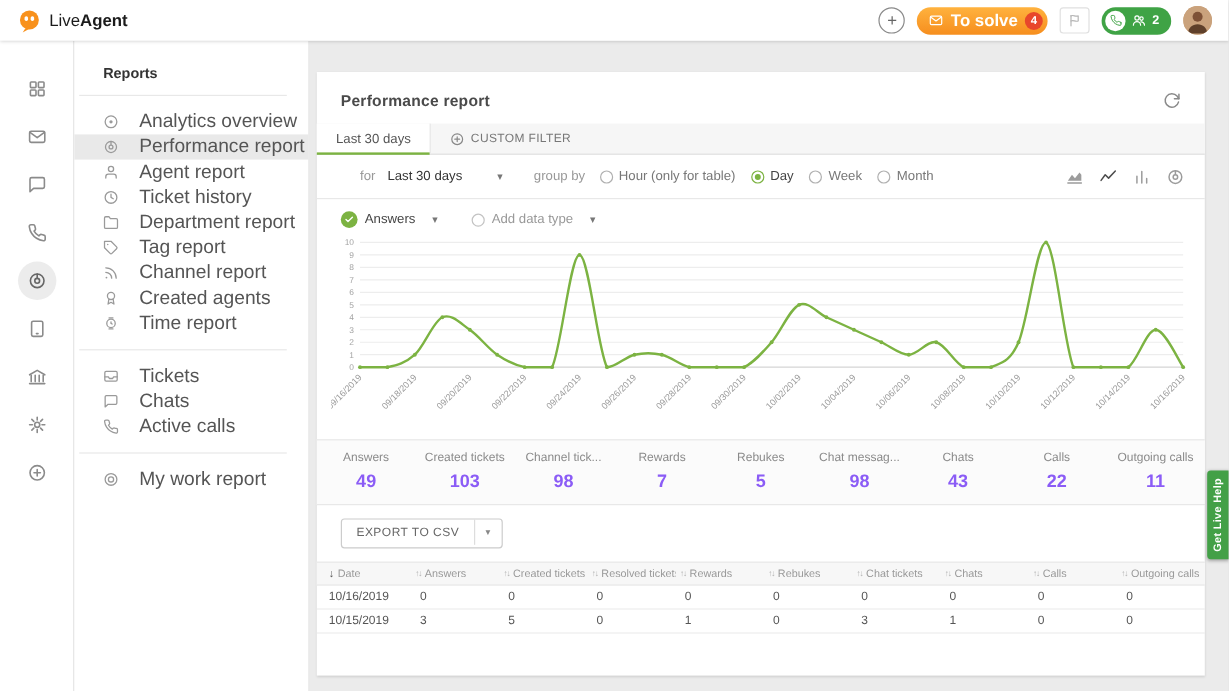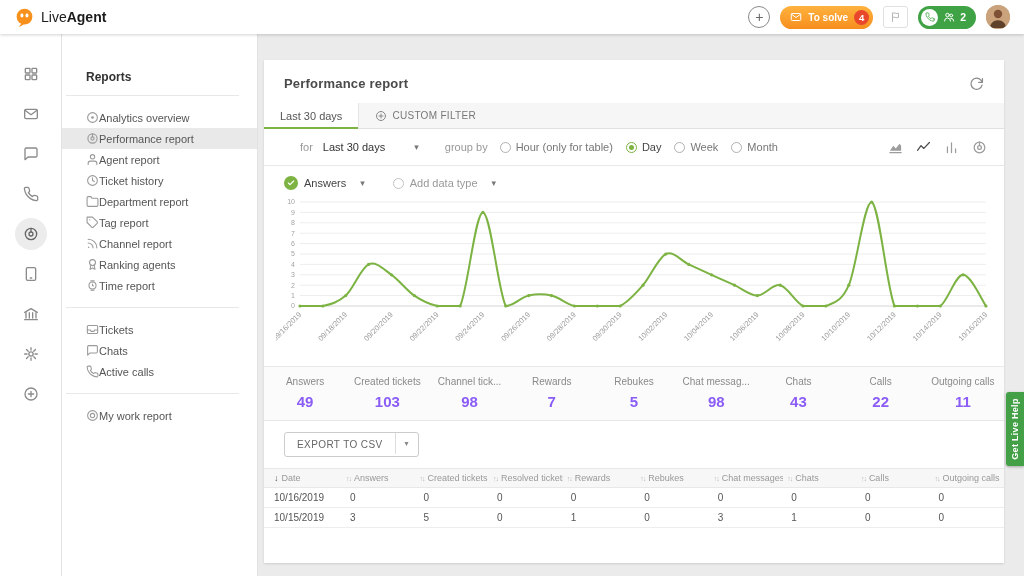--- a/index.html
+++ b/index.html
@@ -14,43 +14,43 @@
   .top{position:absolute;top:0;left:0;right:0;height:34px;background:#fff;display:flex;align-items:center;padding:0 14px;box-shadow:0 1px 3px rgba(0,0,0,.18);z-index:30;}
   .brand{display:flex;align-items:center;gap:6px;cursor:pointer;}
   .logo-mark{width:21px;height:21px;}
   .logo-mark svg{width:100%;height:100%;display:block;}
   .brand-text{font-size:14px;color:#1b1b1b;}
   .brand-text b{font-weight:bold;}
   .top-actions{margin-left:auto;display:flex;align-items:center;gap:10px;}
   .circle-add{width:22px;height:22px;border-radius:50%;border:1px solid #8a8a8a;background:#fff;color:#666;font-size:14px;line-height:19px;text-align:center;padding:0;cursor:pointer;}
   .to-solve{display:flex;align-items:center;gap:6px;background:linear-gradient(180deg,#ffb23e,#f68e1e);border-radius:12px;height:23px;padding:0 4px 0 10px;color:#fff;cursor:pointer;}
   .to-solve .icon{width:12px;height:12px;color:#fff;}
-  .ts-label{font-size:10px;font-weight:bold;}
+  .ts-label{font-size:14px;font-weight:bold;}
   .ts-badge{min-width:15px;height:15px;border-radius:8px;background:#e8472b;color:#fff;font-size:9.5px;font-weight:bold;display:flex;align-items:center;justify-content:center;padding:0 3px;}
   .flag-btn{width:25px;height:22px;border:1px solid #e0e0e0;border-radius:3px;background:#fff;color:#b5b5b5;display:flex;align-items:center;justify-content:center;padding:0;cursor:pointer;}
   .flag-btn .icon{width:12px;height:12px;}
   .call-pill{display:flex;align-items:center;gap:5px;background:#3fa345;border-radius:12px;height:23px;padding:0 10px 0 3px;color:#fff;cursor:pointer;}
   .call-pill .pc{width:17px;height:17px;border-radius:50%;background:#fff;color:#3fa345;display:flex;align-items:center;justify-content:center;}
   .call-pill .pc .icon{width:10px;height:10px;}
   .call-pill .ppl{width:12px;height:12px;color:#fff;}
   .call-pill .cnt{font-size:10.5px;font-weight:bold;}
   .avatar{width:24px;height:24px;border-radius:50%;overflow:hidden;background:#caa27c;cursor:pointer;}
   .avatar svg{width:100%;height:100%;display:block;}
 
   
   .rail{position:absolute;top:34px;left:0;bottom:0;width:62px;background:#fff;border-right:1px solid #e2e2e2;display:flex;flex-direction:column;align-items:center;padding-top:24px;gap:8px;}
   .rail-item{width:32px;height:32px;display:flex;align-items:center;justify-content:center;color:#8b8b8b;cursor:pointer;border-radius:50%;}
   .rail-item.active{background:#ececec;color:#666;}
   .rail-item .icon{width:16px;height:16px;}
 
   
-  .sidebar{position:absolute;top:34px;left:62px;bottom:0;width:196px;background:#fff;border-right:1px solid #e2e2e2;padding-top:36px;}
+  .sidebar{position:absolute;top:34px;left:62px;bottom:0;width:196px;background:#fff;border-right:1px solid #e2e2e2;padding-top:20px;}
   .sidebar h2{margin:0 0 0 24px;font-size:12px;color:#333;font-weight:bold;}
   .sep{height:1px;background:#e8e8e8;margin:11px 18px 11px 4px;}
-  .side-item{display:flex;align-items:center;gap:0;height:21px;padding-left:24px;font-size:11px;color:#555;cursor:pointer;white-space:nowrap;}
+  .side-item{display:flex;align-items:center;gap:17px;height:21px;padding-left:24px;font-size:16px;color:#555;cursor:pointer;white-space:nowrap;}
   .side-item .icon{width:13px;height:13px;color:#9a9a9a;}
   .side-item.active{background:#e9e9e9;}
 
   
   .main{position:absolute;top:34px;left:258px;right:0;bottom:0;background:#ebebeb;}
   .card{position:absolute;top:26px;left:6px;width:740px;height:503px;background:#fff;box-shadow:0 1px 2px rgba(0,0,0,.12);}
   .card-head{display:flex;align-items:center;padding:16px 20px 12px;}
   .card-head h1{font-size:13px;color:#4a4a4a;font-weight:bold;margin:0;letter-spacing:.2px;}
   .refresh{margin-left:auto;color:#8a8a8a;background:none;border:none;padding:0;cursor:pointer;width:15px;height:15px;}
   .refresh .icon{width:15px;height:15px;}
@@ -325,21 +325,21 @@
           </span>
           <span>Channel report</span>
         </div>
         <div class="side-item ">
           <span class="icon ">
             <svg viewBox="0 0 24 24">
               <circle cx="12" cy="8.5" r="5.5"></circle>
               <path d="M15.2 13.2L16.5 21 12 18.3 7.5 21l1.3-7.8"></path>
             </svg>
           </span>
-          <span>Ranking agents</span>
+          <span>Created agents</span>
         </div>
         <div class="side-item ">
           <span class="icon ">
             <svg viewBox="0 0 24 24">
               <circle cx="12" cy="12" r="6.5"></circle>
               <path d="M12 9.5V12l1.8 1"></path>
               <path d="M9 3.5h6M9 20.5h6"></path>
             </svg>
           </span>
           <span>Time report</span>
@@ -634,21 +634,21 @@
             <div class="th">
               <span class="sort ">↑↓</span>
               <span>Rewards</span>
             </div>
             <div class="th">
               <span class="sort ">↑↓</span>
               <span>Rebukes</span>
             </div>
             <div class="th">
               <span class="sort ">↑↓</span>
-              <span>Chat messages</span>
+              <span>Chat tickets</span>
             </div>
             <div class="th">
               <span class="sort ">↑↓</span>
               <span>Chats</span>
             </div>
             <div class="th">
               <span class="sort ">↑↓</span>
               <span>Calls</span>
             </div>
             <div class="th">

